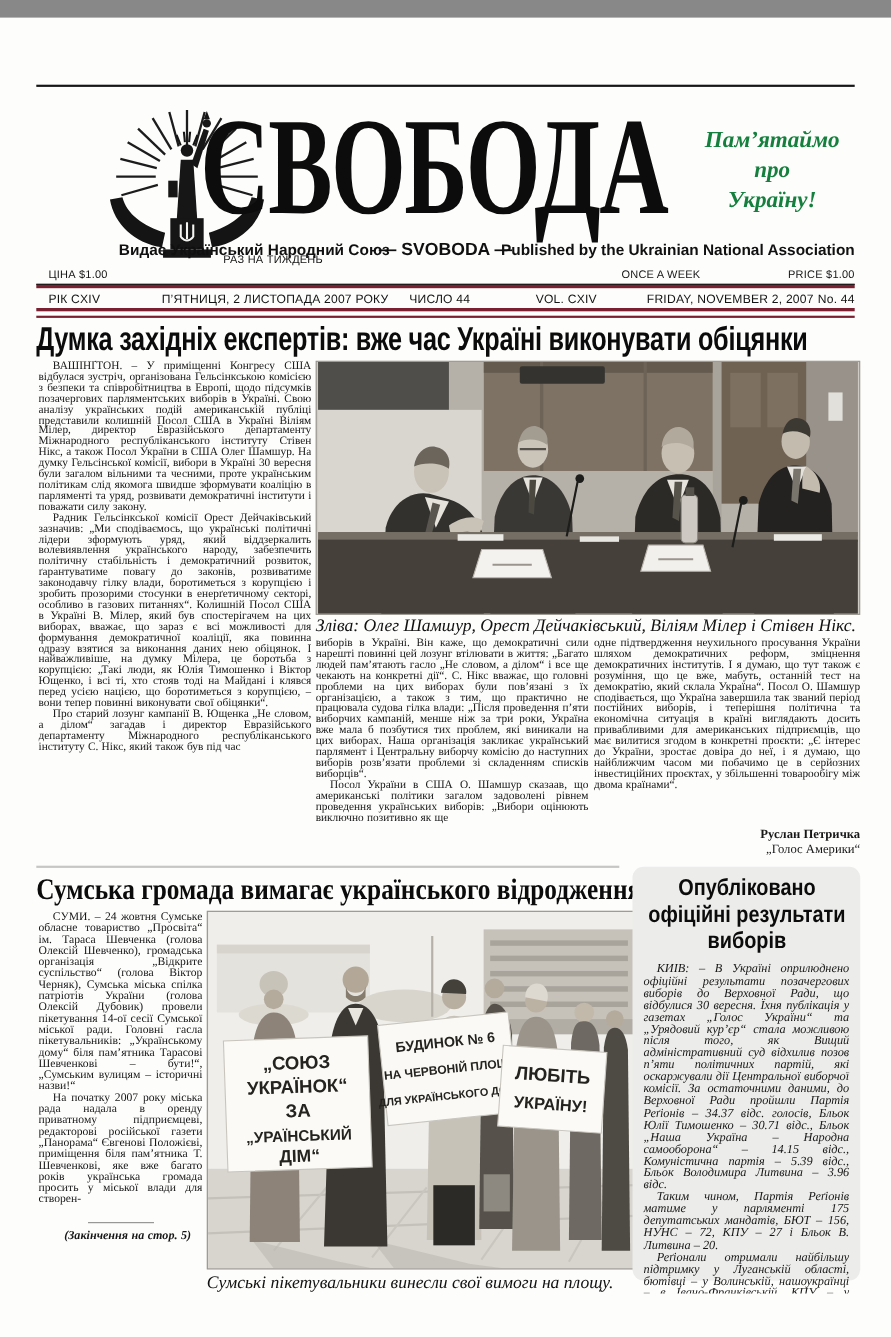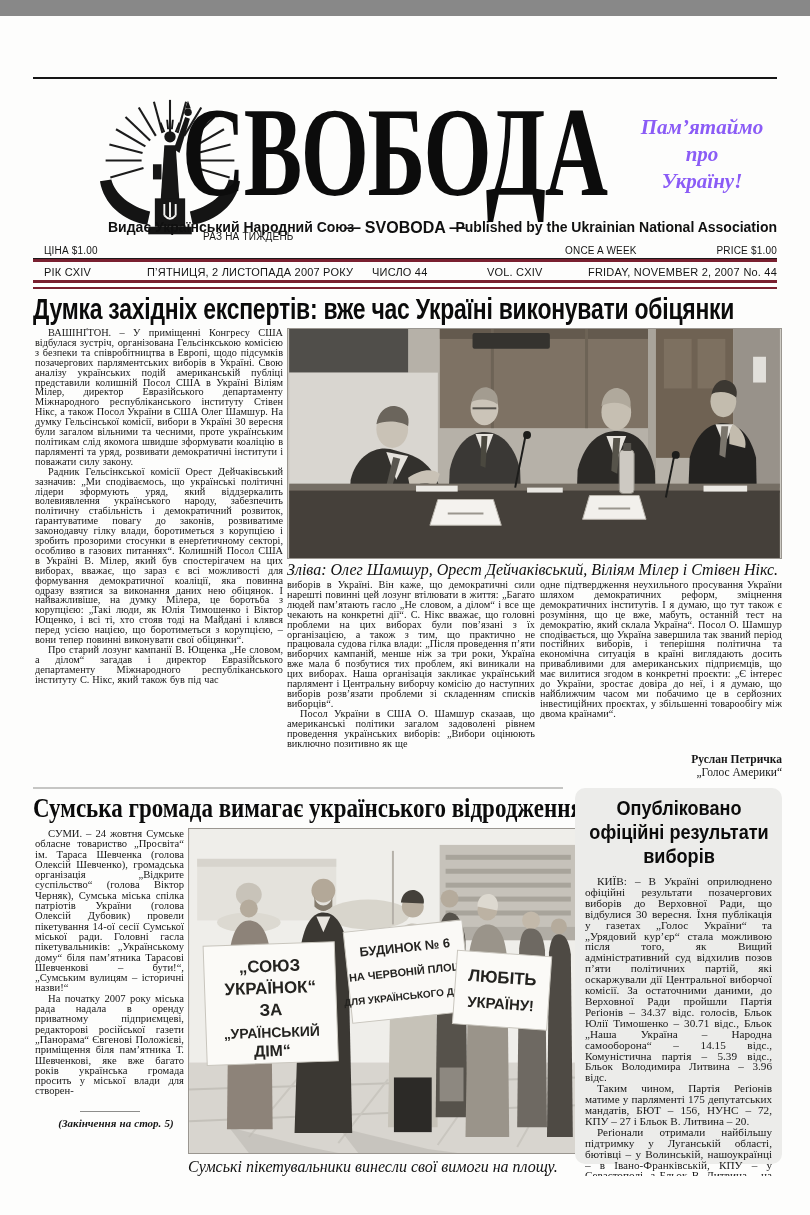--- a/index.html
+++ b/index.html
@@ -5,21 +5,21 @@
   html,body{margin:0;padding:0;background:#888;}
   .page{position:relative;width:810px;height:1215px;background:#fdfdfc;margin:16px auto;overflow:hidden;
         font-family:"Liberation Serif",serif;color:#171717;}
   .abs{position:absolute;}
   .rule-top{left:33px;top:61px;width:744px;height:2px;background:#161616;}
   .nameplate{left:182px;top:78px;width:440px;height:118px;overflow:visible;}
   .nameplate span{display:block;width:640px;transform:scaleX(0.695);transform-origin:0 0;
         font-family:"Liberation Serif",serif;font-weight:bold;font-size:126px;line-height:118px;
         letter-spacing:-2px;color:#0c0c0c;white-space:nowrap;}
   .slogan{left:626px;top:98px;width:152px;text-align:center;font-style:italic;font-weight:bold;
-        font-size:21px;line-height:27px;color:#8b5cf6;}
+        font-size:21px;line-height:27px;color:#15803d;}
   .pubrow{top:203px;font-family:"Liberation Sans",sans-serif;font-weight:bold;font-size:14px;color:#101010;}
   .inforow{font-family:"Liberation Sans",sans-serif;font-size:10px;color:#141414;letter-spacing:0.2px;}
   .ruleA{left:33px;top:242px;width:744px;height:3px;background:#7a2030;border-top:1px solid #1a1a1a;}
   .ruleB{left:33px;top:264px;width:744px;height:2px;border-top:3px solid #7a2030;border-bottom:2px solid #7a2030;
         background:#fff;padding-top:2px;box-sizing:content-box;}
   .h1wrap{left:33px;top:276px;width:744px;height:36px;overflow:visible;}
   .h1wrap span{display:block;width:972px;transform:scaleX(0.765);transform-origin:0 0;
         font-family:"Liberation Sans",sans-serif;font-weight:bold;font-size:30px;line-height:34px;
         letter-spacing:-0.3px;color:#0b0b0b;white-space:nowrap;}
   .bodycol{font-size:10.3px;line-height:9.9px;text-align:justify;word-spacing:0.4px;overflow:hidden;}
@@ -33,21 +33,21 @@
   .h2wrap span{display:block;width:634px;transform:scaleX(0.852);transform-origin:0 0;
         font-family:"Liberation Serif",serif;font-weight:bold;font-size:27px;line-height:30px;
         color:#0b0b0b;white-space:nowrap;}
   .cont{margin-top:20px;text-align:center;font-weight:bold;font-style:italic;font-size:11px;text-indent:0;}
   .contline{width:60px;height:1px;background:#8d8d8b;margin:14px auto 6px auto;}
   .sidebox{left:575px;top:772px;width:207px;height:376px;background:#ececea;border-radius:10px;box-sizing:border-box;
         padding:8px 10px;}
   .sbhead{width:218px;margin-left:-15px;transform:scaleX(0.86);transform-origin:50% 0;text-align:center;
         font-family:"Liberation Sans",sans-serif;font-weight:bold;font-size:21px;line-height:24px;color:#0b0b0b;}
   .sbbody{margin-top:8px;font-size:11.2px;line-height:10.9px;text-align:justify;overflow:hidden;height:300px;}
-  .sbbody p{margin:0;text-indent:12px;}
+  .sbbody p{margin:0;text-indent:12px;font-style:italic;}
   svg text{font-family:"Liberation Sans",sans-serif;font-weight:bold;fill:#242320;text-anchor:middle;}
 </style>
 </head>
 <body>
 
 <div class="page">
 
   <div class="abs rule-top"></div>
 
   <svg class="abs" style="left:94px;top:82px;" width="152" height="142" viewBox="0 0 160 150">

